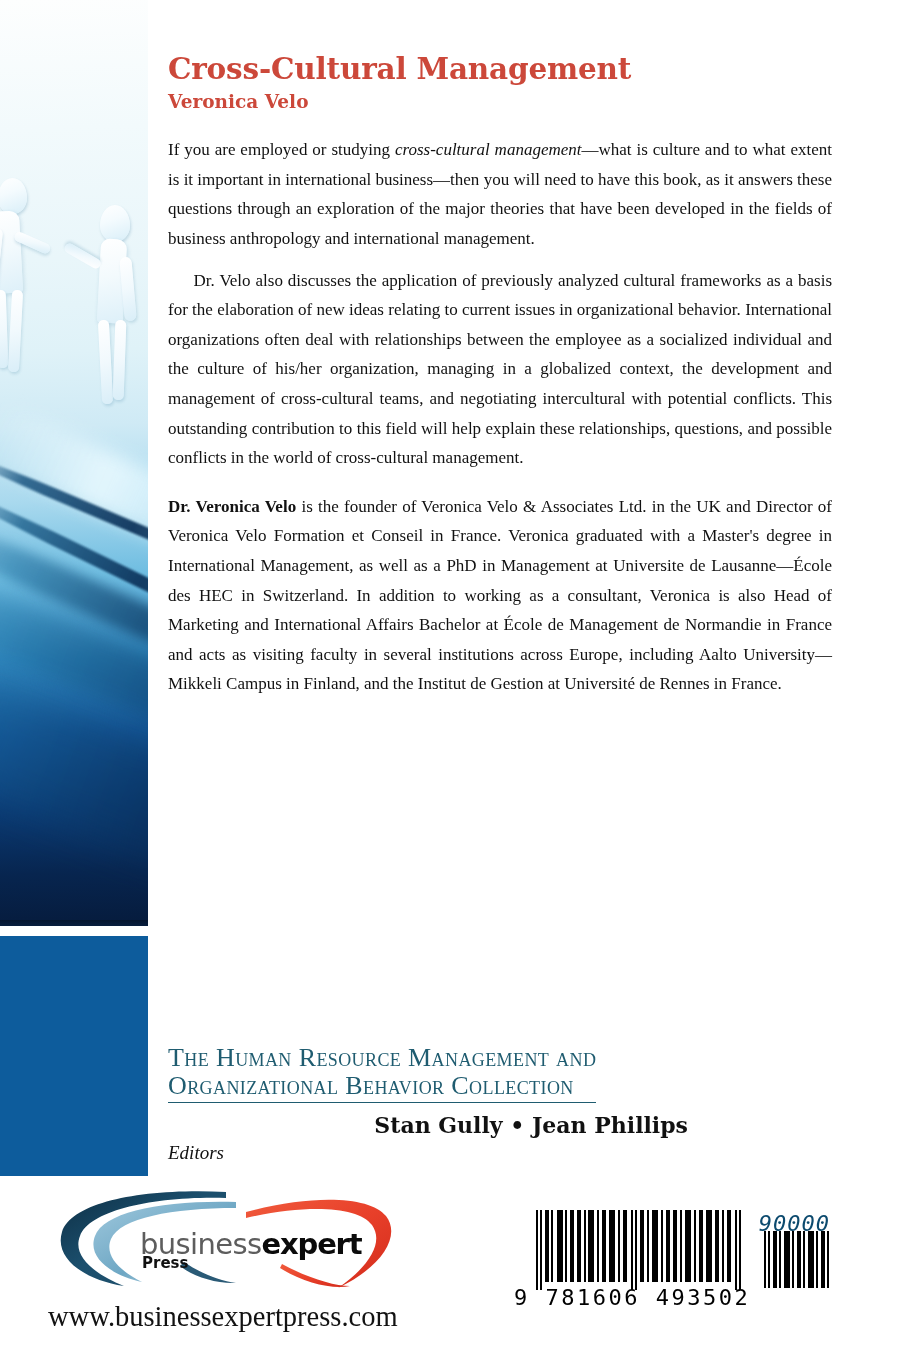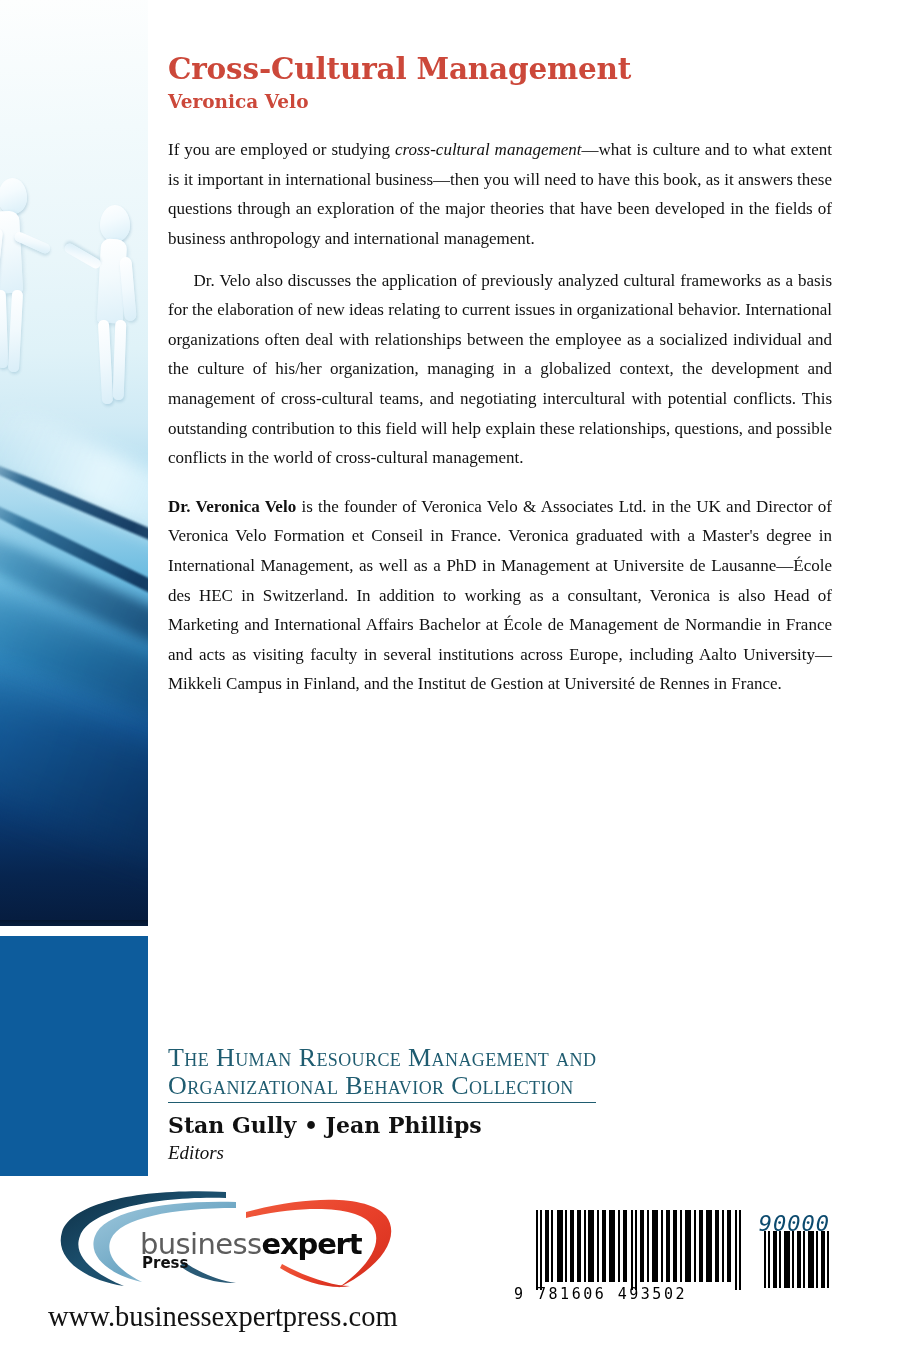--- a/index.html
+++ b/index.html
@@ -184,20 +184,21 @@
     border-bottom: 1.6px solid #1f5c70;
     display: inline-block;
     padding-bottom: 2px;
   }
   .series-editors {
     margin: 9px 0 0 0;
     font-family: "DejaVu Serif", "Liberation Serif", serif;
     font-weight: 700;
     font-size: 22px;
     color: #111111;
+    text-align: right;
   }
   .series-editors-label {
     margin: 4px 0 8px 0;
     font-family: "Liberation Serif", "DejaVu Serif", serif;
     font-style: italic;
     font-size: 19px;
     color: #111111;
   }
 
   
@@ -294,21 +295,21 @@
     top: 46px;
     width: 66px;
     height: 57px;
   }
   .bars { display: block; width: 100%; height: 100%; }
   .ean-digits {
     position: absolute;
     left: 8px;
     top: 100px;
     font-family: "DejaVu Sans Mono", "Liberation Mono", monospace;
-    font-size: 15px;
+    font-size: 22px;
     letter-spacing: 2.5px;
     color: #000000;
     white-space: nowrap;
   }
 </style>
 </head>
 <body>
 
 <div class="photo-strip">
   <div class="photo-sky"></div>

